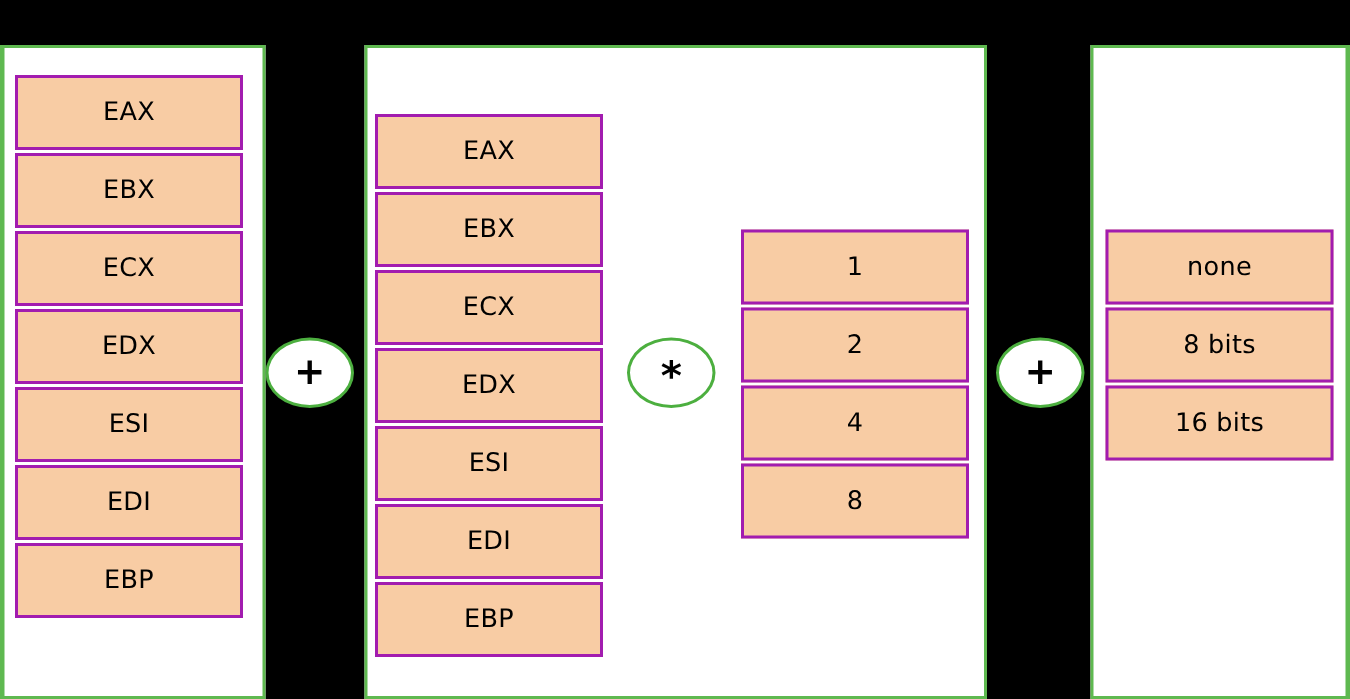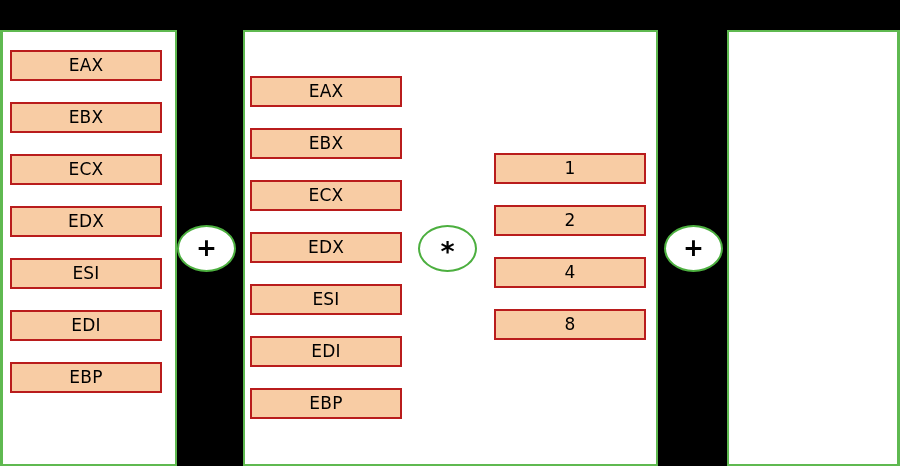--- a/index.html
+++ b/index.html
@@ -24,30 +24,30 @@
     box-sizing: border-box;
   }
   #panel-base      { left: 0px;   top: 30px; width: 177px; height: 436px; border-left-width: 3px;}
   #panel-index     { left: 243px; top: 30px; width: 415px; height: 436px; }
   #panel-disp      { left: 727px; top: 30px; width: 173px; height: 436px; border-right-width: 3px;}
 
   
   .box {
     position: absolute;
     background: #F8CCA4;
-    border: 2px solid #b91c1c;
+    border: 2px solid #a21caf;
     box-sizing: border-box;
     display: flex;
     align-items: center;
     justify-content: center;
     color: #000000;
     font-size: 17px;
     line-height: 1;
     letter-spacing: 0.2px;
-    height: 31px;
+    height: 50px;
   }
   .box.base  { left: 10px;  width: 152px; }
   .box.index { left: 250px; width: 152px; }
   .box.scale { left: 494px; width: 152px; }
   .box.disp  { left: 737px; width: 152px; }
 
   
   .op {
     position: absolute;
     width: 59px;
@@ -104,14 +104,17 @@
   <div class="box scale" style="top:153px">1</div>
   <div class="box scale" style="top:205px">2</div>
   <div class="box scale" style="top:257px">4</div>
   <div class="box scale" style="top:309px">8</div>
 
   <div class="op" id="op-plus-2">
     <span>+</span>
   </div>
 
   <div class="panel" id="panel-disp"></div>
+  <div class="box disp" style="top:153px">none</div>
+  <div class="box disp" style="top:205px">8 bits</div>
+  <div class="box disp" style="top:257px">16 bits</div>
 
 </div>
 
 </body></html>

